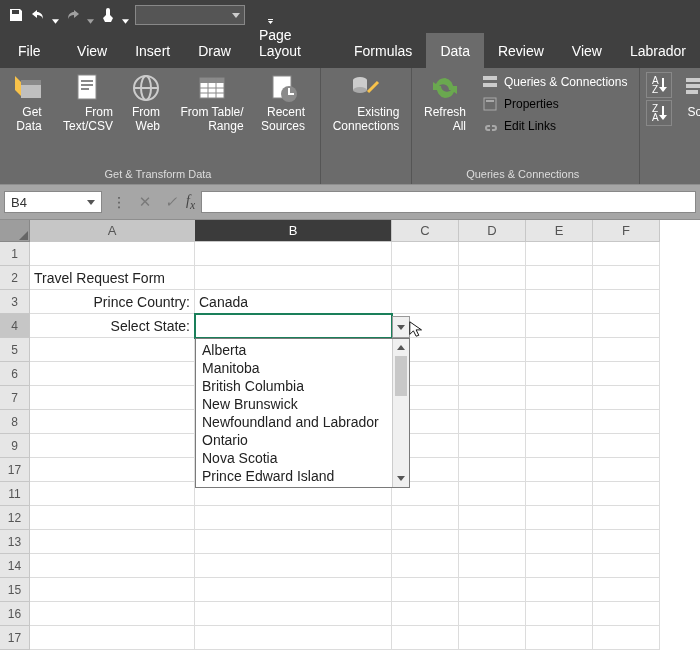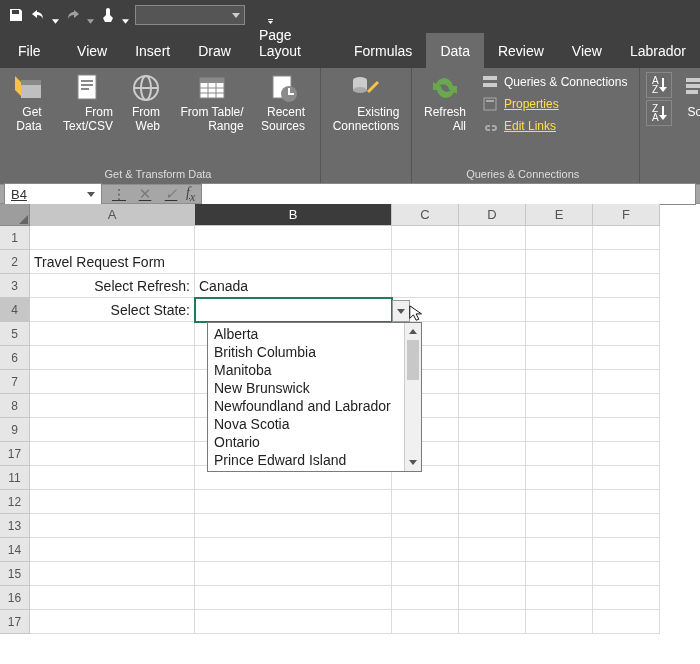--- a/index.html
+++ b/index.html
@@ -81,31 +81,30 @@
   .bigbtn {
     display:flex; flex-direction:column; align-items:center; width:58px;
     text-align:center; line-height:1.15;
     gap:2px;
   }
   .bigbtn .ic { width:32px; height:32px; display:flex; align-items:center; justify-content:center; }
   .bigbtn .lbl { color:#fff; font-size:12px;text-align:right; }
   .group-label { text-align:center; color:#ddd; font-size:11px; padding-bottom:2px; }
   .smallrows { display:flex; flex-direction:column; gap:6px; padding-top:2px; padding-left:2px; }
   .smallrow { display:flex; align-items:center; gap:6px; color:#fff; white-space:nowrap; }
-  .smallrow.dim { color:#fde047;text-decoration:underline; }
+  .smallrow.dim { color:#000000; }
   .smallrow .sic { width:16px; height:16px; display:flex; align-items:center; justify-content:center; }
   .sortbtn { width:26px; height:26px; border:1px solid #888; display:flex;align-items:center;justify-content:center;font-size:10px;}
   
   .fbar {
     background:#a6a6a6;
-    height:20px;
+    height:36px;
     display:flex; align-items:center;
     border-top:1px solid #8e8e8e;
     border-bottom:1px solid #8e8e8e;
-    text-decoration:underline;
   }
   .namebox {
     width:98px; height:22px; background:#fff; color:#333;
     display:flex; align-items:center; padding:0 6px; margin:0 4px;
     border:1px solid #888;
   }
   .namebox .dd { width:0;height:0;border-left:4px solid transparent;border-right:4px solid transparent;border-top:5px solid #555;margin-left:auto;}
   .fbar .vdots { color:#555; padding:0 6px; font-size:14px; }
   .fbar .fbtn { width:26px; text-align:center; color:#7a7a7a; font-style:italic; font-size:15px; }
   .fbar .fbtn.x { font-style:normal; }
@@ -144,21 +143,20 @@
     position:absolute; width:18px; height:18px; z-index:20;
   }
   
   .dvlist {
     position:absolute;
     background:#fff;
     border:1px solid #7a7a7a;
     display:flex;
     z-index:10;
     font-size:14px;
-    margin-left:12px;
   }
   .dvlist .items { flex:1; padding:2px 6px; }
   .dvlist .items div { line-height:18px; color:#222; }
   .dvlist .scroll { width:17px; background:#f0f0f0; border-left:1px solid #ccc; display:flex; flex-direction:column; }
   .dvlist .scroll .arr { height:17px; display:flex;align-items:center;justify-content:center;}
   .dvlist .scroll .arr .t{width:0;height:0;border-left:4px solid transparent;border-right:4px solid transparent;}
   .dvlist .scroll .arr.up .t{border-bottom:5px solid #555;}
   .dvlist .scroll .arr.dn .t{border-top:5px solid #555;}
   .dvlist .scroll .track{flex:1; background:#f0f0f0; position:relative;}
   .dvlist .scroll .thumb{position:absolute;left:2px;right:2px;top:0;height:40px;background:#c8c8c8;}
@@ -435,21 +433,21 @@
           </div>
           <div class="row">
             <div class="cell" style="width: 165px;">Travel Request Form</div>
             <div class="cell" style="width: 197px;"></div>
             <div class="cell" style="width: 67px;"></div>
             <div class="cell" style="width: 67px;"></div>
             <div class="cell" style="width: 67px;"></div>
             <div class="cell" style="width: 67px;"></div>
           </div>
           <div class="row">
-            <div class="cell ra" style="width: 165px;">Select Refresh:</div>
+            <div class="cell ra" style="width: 165px;">Prince Country:</div>
             <div class="cell" style="width: 197px;">Canada</div>
             <div class="cell" style="width: 67px;"></div>
             <div class="cell" style="width: 67px;"></div>
             <div class="cell" style="width: 67px;"></div>
             <div class="cell" style="width: 67px;"></div>
           </div>
           <div class="row">
             <div class="cell ra" style="width: 165px;">Select State:</div>
             <div class="cell selected" style="width: 197px;"></div>
             <div class="cell" style="width: 67px;"></div>
@@ -569,26 +567,26 @@
     <span class="tri"></span>
   </div>
 
   <svg class="cursor-arrow" style="left:408px; top:100px;" viewBox="0 0 20 20">
     <path d="M2 2l0 14 4-4 3 6 3-1-3-6h6z" fill="#fff" stroke="#000"></path>
   </svg>
 
   <div class="dvlist" style="left:195px; top:118px; width:215px;">
     <div class="items" id="dvitems">
         <div>Alberta</div>
+        <div>Manitoba</div>
         <div>British Columbia</div>
-        <div>Manitoba</div>
         <div>New Brunswick</div>
         <div>Newfoundland and Labrador</div>
+        <div>Ontario</div>
         <div>Nova Scotia</div>
-        <div>Ontario</div>
         <div>Prince Edward Island</div>
       </div>
     <div class="scroll">
       <div class="arr up">
           <span class="t"></span>
         </div>
       <div class="track">
           <div class="thumb"></div>
         </div>
       <div class="arr dn">

